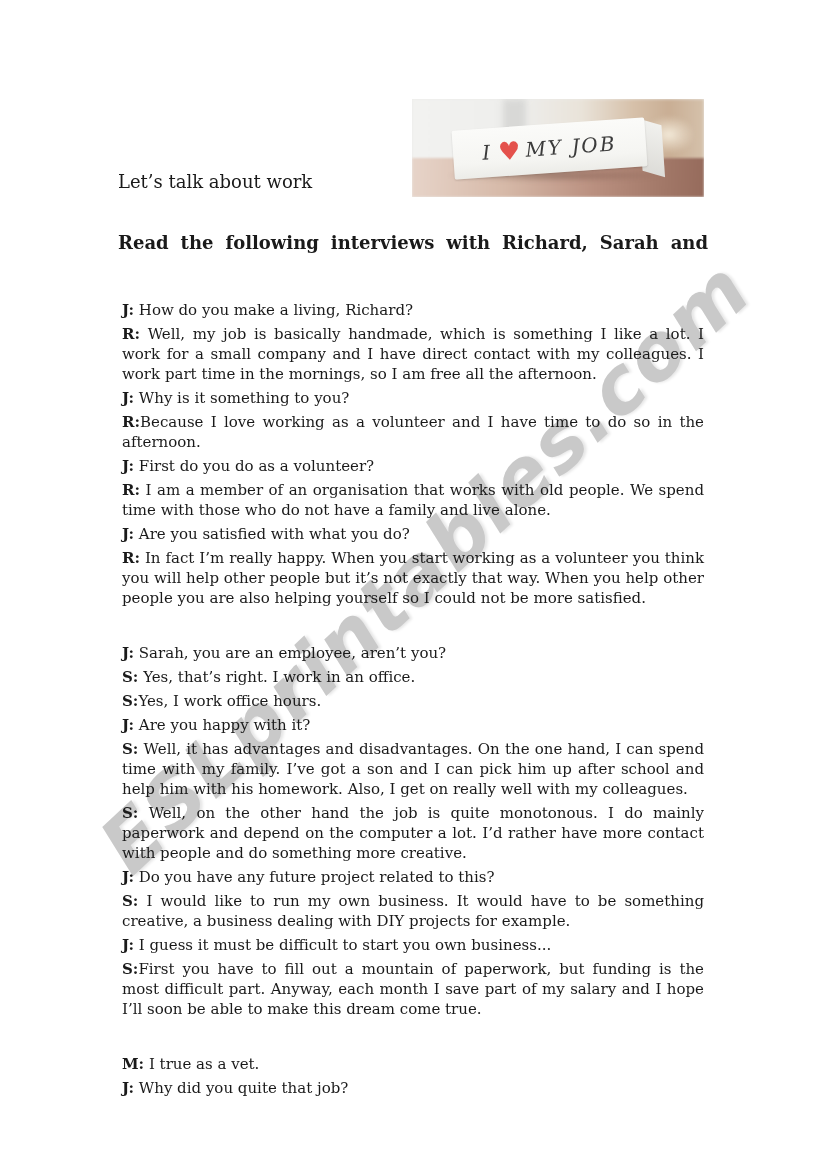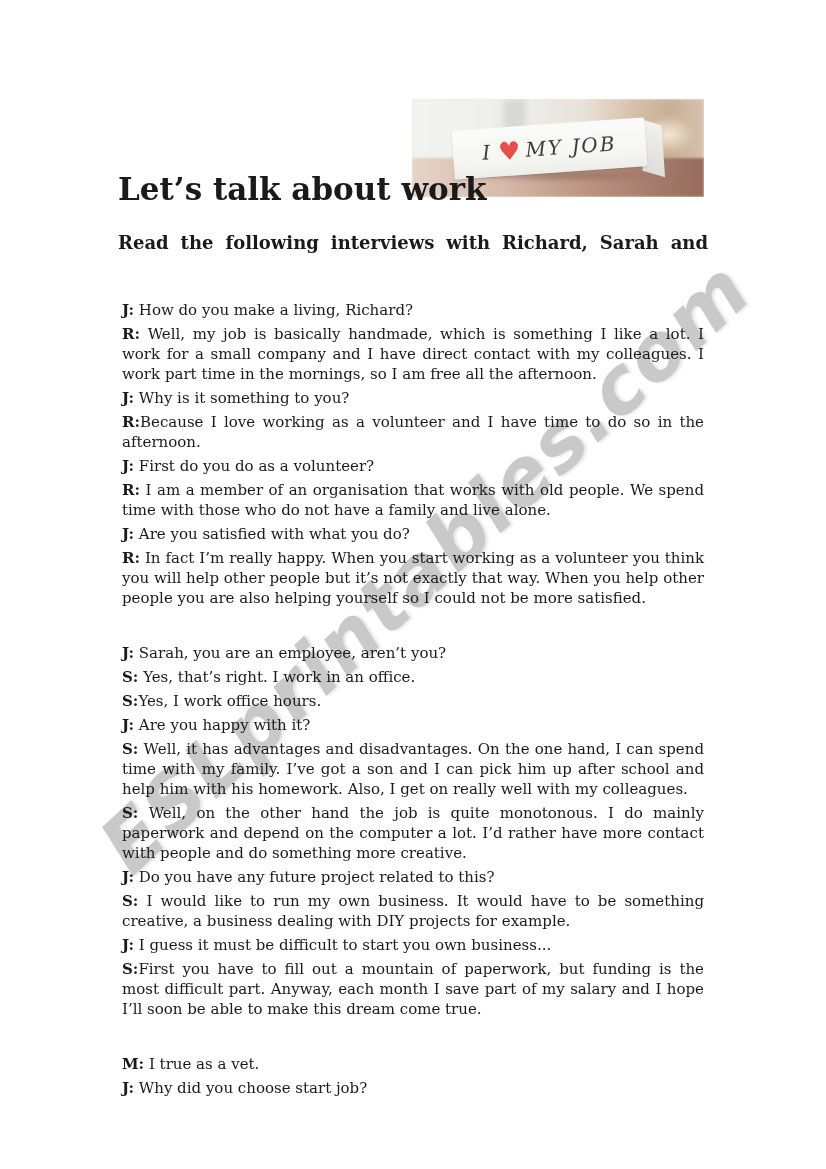--- a/index.html
+++ b/index.html
@@ -92,21 +92,21 @@
     line-height: 1;
     margin: 0 5px 0 6px;
     letter-spacing: 0;
     vertical-align: -2px;
     display: inline-block;
   }
 
   
   .title {
     position: absolute; left: 118px; top: 172px;
-    font-size: 31px; font-weight: bold; line-height: 1.1;
+    font-size: 18px; font-weight: normal; line-height: 1.1;
     z-index: 2;
   }
   .instruction {
     position: absolute; left: 118px; top: 230px; width: 590px;
     font-size: 18px; font-weight: bold; line-height: 26px;
     z-index: 2;
   }
   .instruction .l1 { text-align: justify; text-align-last: justify; }
   .instruction .l2 { text-align: left; }
 
@@ -160,15 +160,15 @@
       <p class="line"><b>J:</b><span> Are you happy with it?</span></p>
       <p class="line"><b>S:</b><span> Well, it has advantages and disadvantages. On the one hand, I can spend time with my family. I’ve got a son and I can pick him up after school and help him with his homework. Also, I get on really well with my colleagues.</span></p>
       <p class="line"><b>S:</b><span> Well, on the other hand the job is quite monotonous. I do mainly paperwork and depend on the computer a lot. I’d rather have more contact with people and do something more creative.</span></p>
       <p class="line"><b>J:</b><span> Do you have any future project related to this?</span></p>
       <p class="line"><b>S:</b><span> I would like to run my own business. It would have to be something creative, a business dealing with DIY projects for example.</span></p>
       <p class="line"><b>J:</b><span> I guess it must be difficult to start you own business...</span></p>
       <p class="line"><b>S:</b><span>First you have to fill out a mountain of paperwork, but funding is the most difficult part. Anyway, each month I save part of my salary and I hope I’ll soon be able to make this dream come true.</span></p>
     </div>
     <div class="section">
       <p class="line"><b>M:</b><span> I true as a vet.</span></p>
-      <p class="line"><b>J:</b><span> Why did you choose start job?</span></p>
+      <p class="line"><b>J:</b><span> Why did you quite that job?</span></p>
     </div>
   </div>
 
 </body></html>

